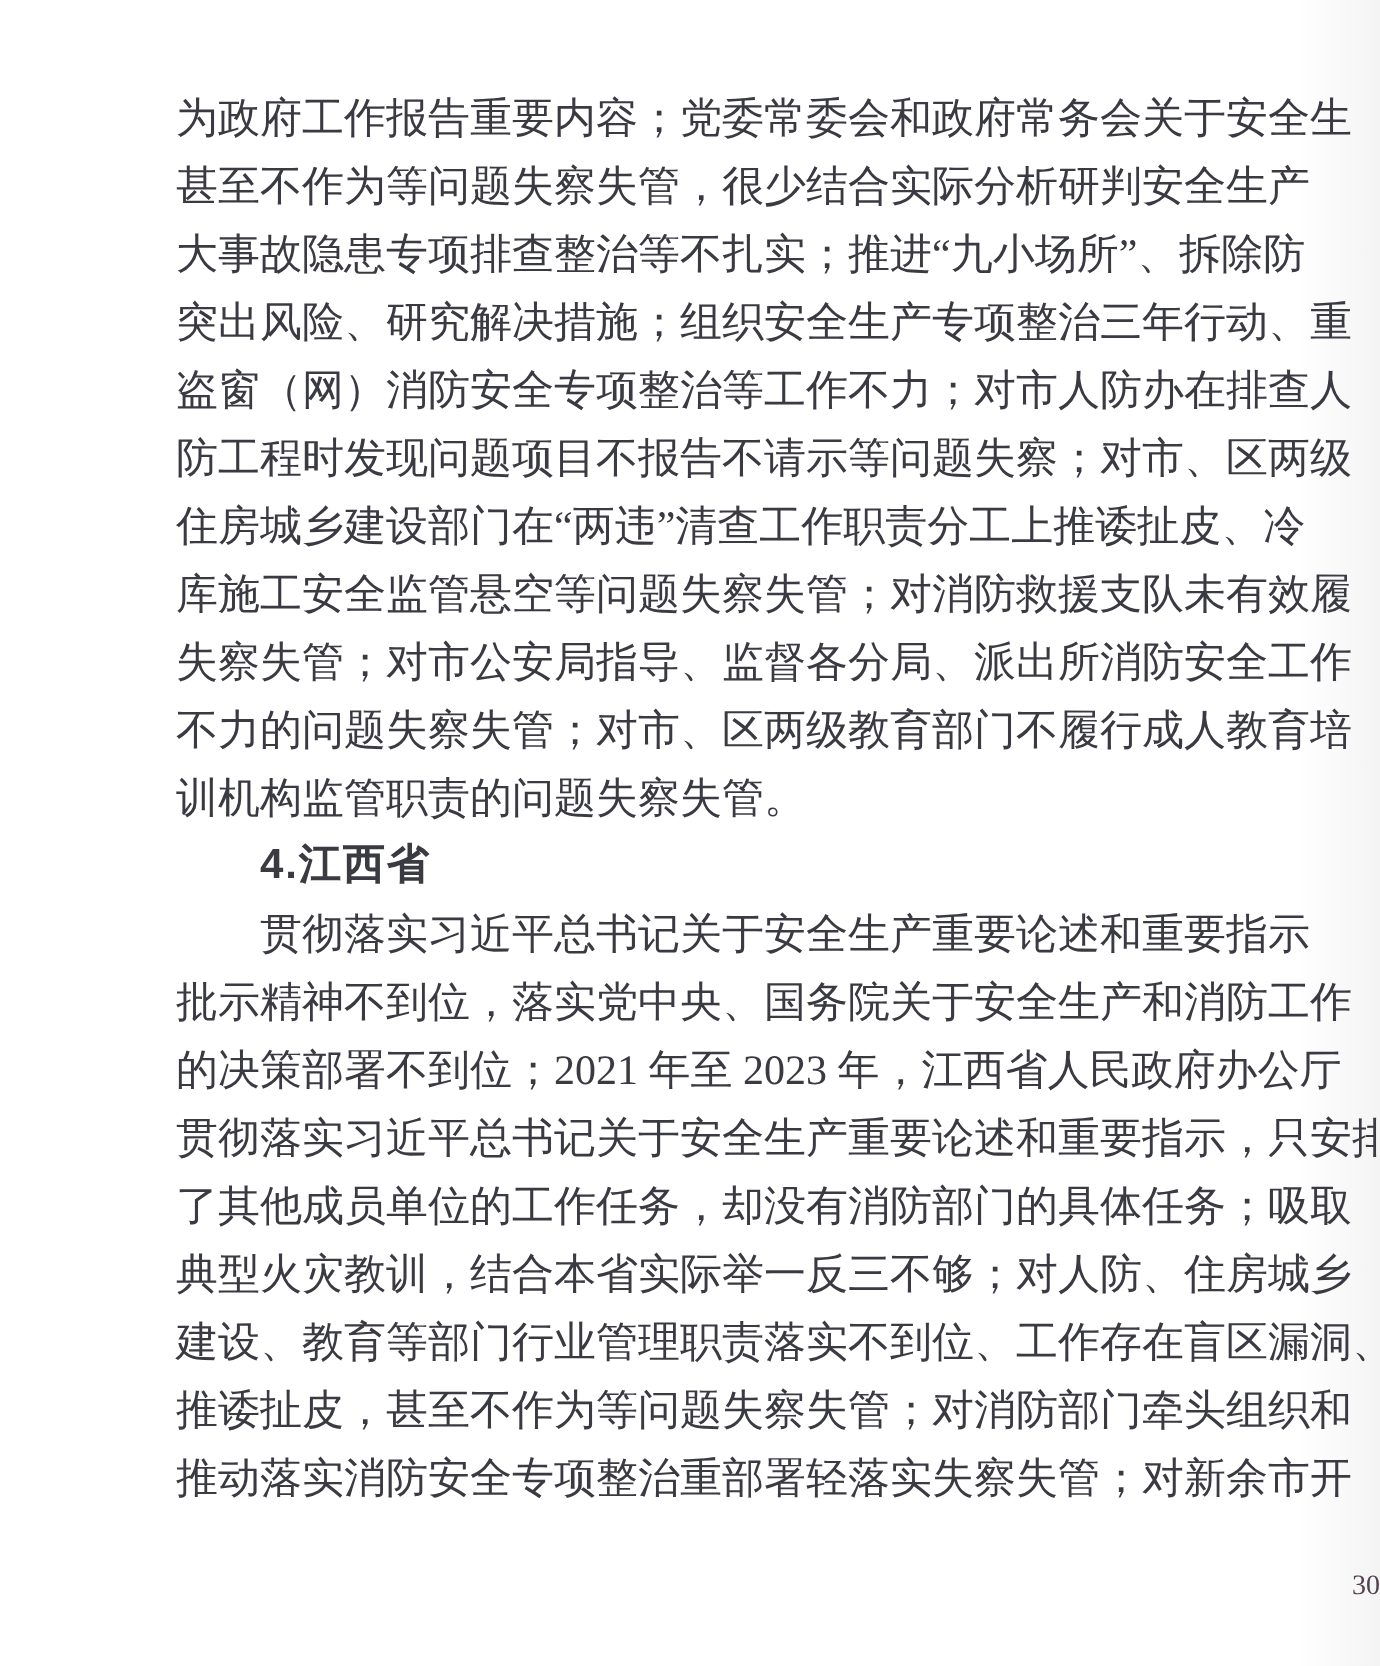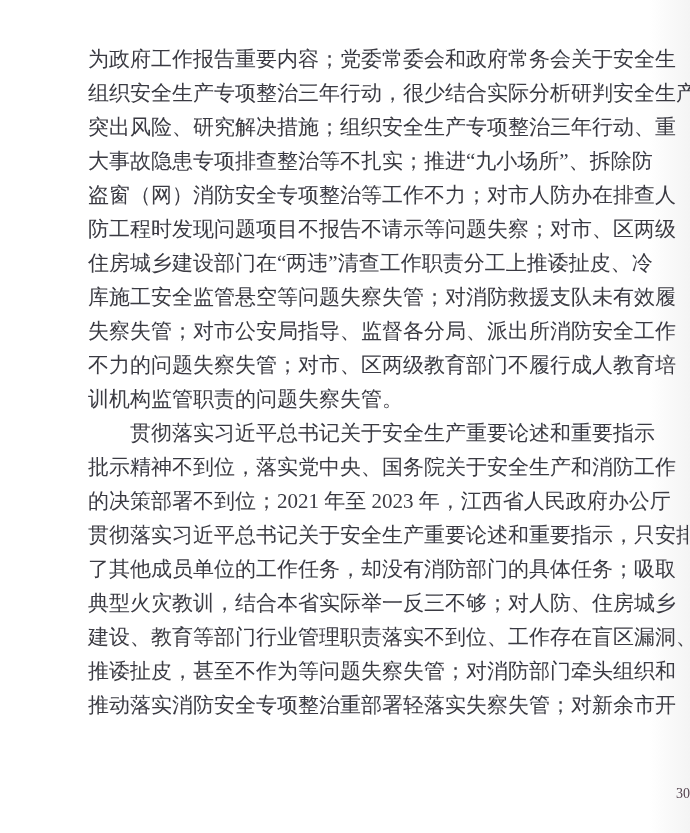--- a/index.html
+++ b/index.html
@@ -53,30 +53,31 @@
     font-size: 14px;
     font-family: "Liberation Serif", "DejaVu Serif", serif;
   }
 </style>
 </head>
 <body>
 
 <div class="page">
   <div class="content" id="content" style="color: rgb(58, 58, 66);">
       <div class="line">为政府工作报告重要内容；党委常委会和政府常务会关于安全生</div>
-      <div class="line">组织安全生产专项整治三年行动，很少结合实际分析研判安全生产</div>
+      <div class="line">甚至不作为等问题失察失管，很少结合实际分析研判安全生产</div>
+      <div class="line">大事故隐患专项排查整治等不扎实；推进“九小场所”、拆除防</div>
       <div class="line">突出风险、研究解决措施；组织安全生产专项整治三年行动、重</div>
-      <div class="line">大事故隐患专项排查整治等不扎实；推进“九小场所”、拆除防</div>
       <div class="line">盗窗（网）消防安全专项整治等工作不力；对市人防办在排查人</div>
       <div class="line">防工程时发现问题项目不报告不请示等问题失察；对市、区两级</div>
       <div class="line">住房城乡建设部门在“两违”清查工作职责分工上推诿扯皮、冷</div>
       <div class="line">库施工安全监管悬空等问题失察失管；对消防救援支队未有效履</div>
       <div class="line">失察失管；对市公安局指导、监督各分局、派出所消防安全工作</div>
       <div class="line">不力的问题失察失管；对市、区两级教育部门不履行成人教育培</div>
       <div class="line nofill">训机构监管职责的问题失察失管。</div>
+      <div class="heading">4.江西省</div>
       <div class="line indent">贯彻落实习近平总书记关于安全生产重要论述和重要指示</div>
       <div class="line">批示精神不到位，落实党中央、国务院关于安全生产和消防工作</div>
       <div class="line">的决策部署不到位；2021 年至 2023 年，江西省人民政府办公厅</div>
       <div class="line">贯彻落实习近平总书记关于安全生产重要论述和重要指示，只安排</div>
       <div class="line">了其他成员单位的工作任务，却没有消防部门的具体任务；吸取</div>
       <div class="line">典型火灾教训，结合本省实际举一反三不够；对人防、住房城乡</div>
       <div class="line">建设、教育等部门行业管理职责落实不到位、工作存在盲区漏洞、</div>
       <div class="line">推诿扯皮，甚至不作为等问题失察失管；对消防部门牵头组织和</div>
       <div class="line">推动落实消防安全专项整治重部署轻落实失察失管；对新余市开</div>
     </div>

